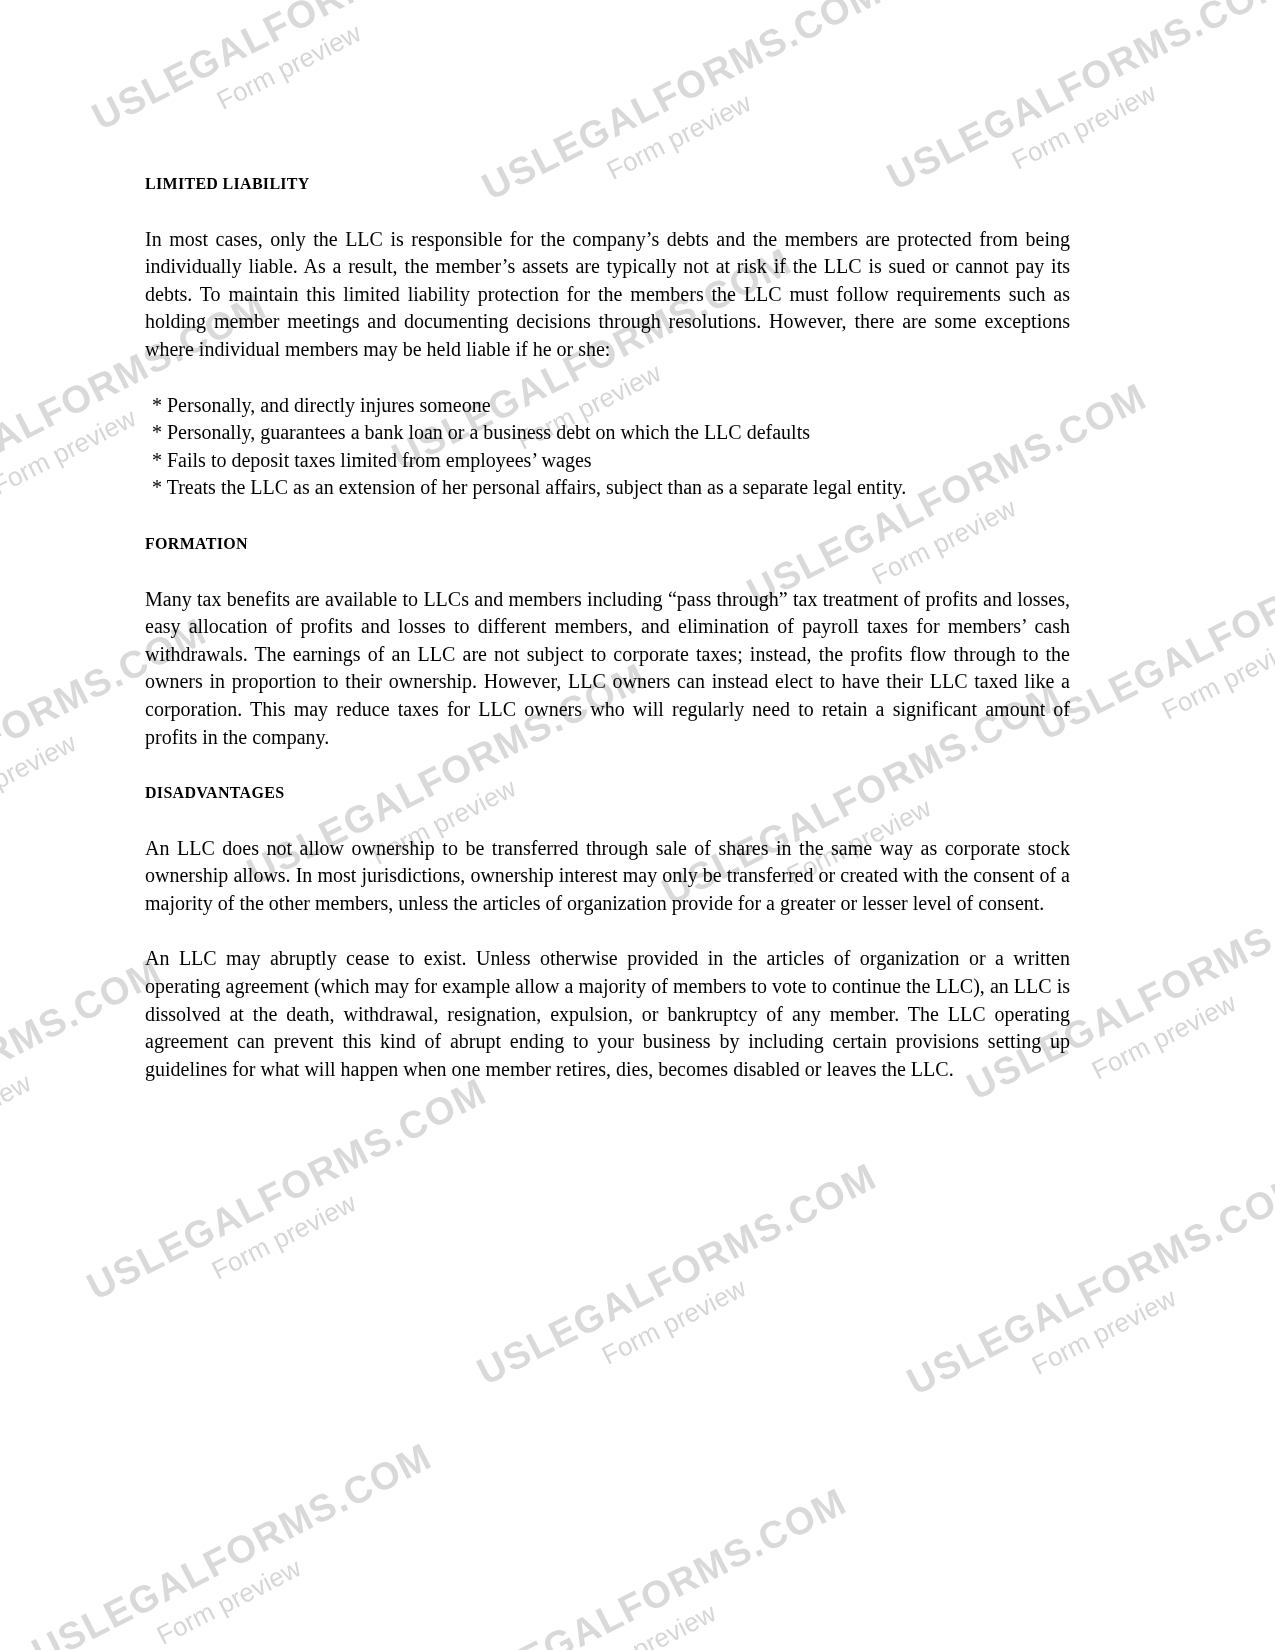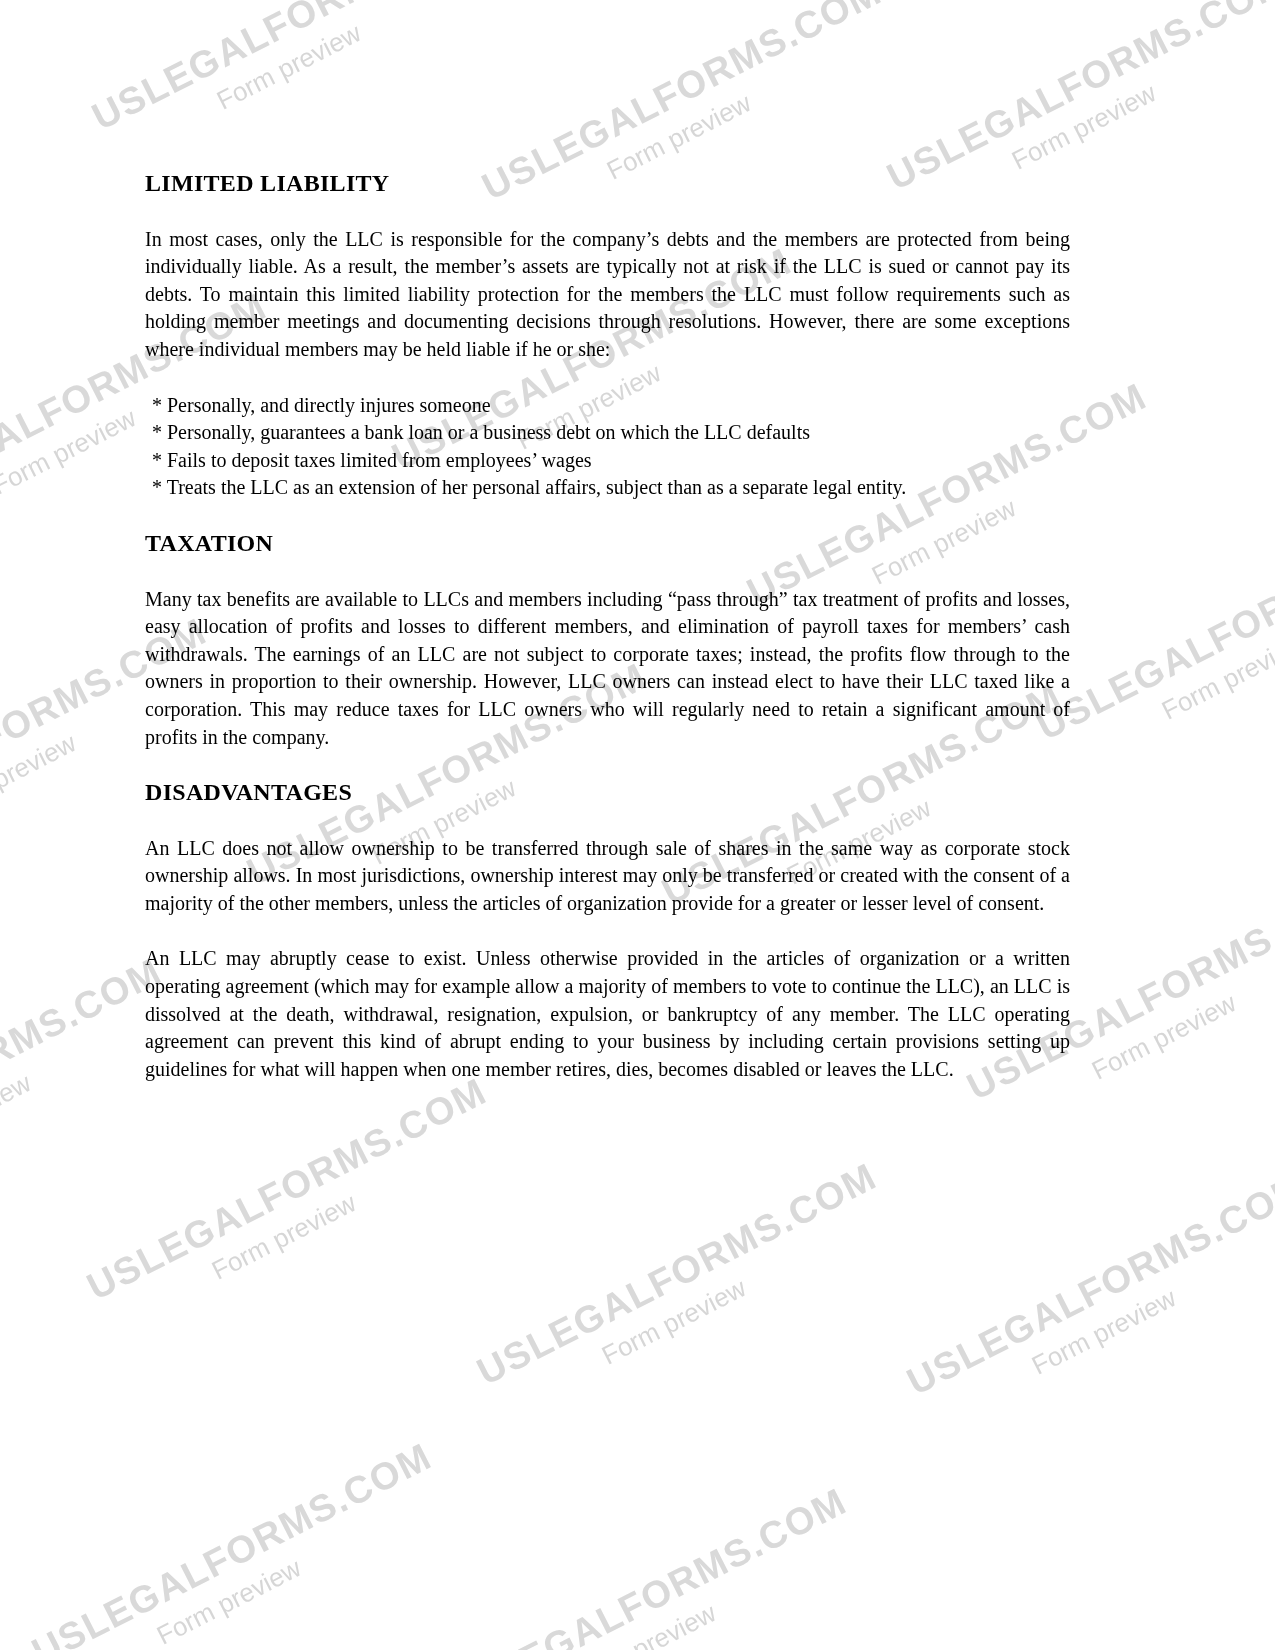--- a/index.html
+++ b/index.html
@@ -49,21 +49,21 @@
     position: absolute;
     left: 145px;
     top: 170px;
     width: 925px;
     z-index: 1;
     font-size: 20px;
     line-height: 27.6px;
     text-align: justify;
   }
   .heading {
-    font-size: 24px;
+    font-size: 16px;
     font-weight: 700;
     margin: 28px 0;
     text-align: left;
     letter-spacing: 0.3px;
   }
   section:first-child .heading {
     margin-top: 0;
   }
   .para {
     margin: 11px 0 28px 0;
@@ -161,21 +161,21 @@
       <p class="para">In most cases, only the LLC is responsible for the company’s debts and the members are protected from being individually liable. As a result, the member’s assets are typically not at risk if the LLC is sued or cannot pay its debts. To maintain this limited liability protection for the members the LLC must follow requirements such as holding member meetings and documenting decisions through resolutions. However, there are some exceptions where individual members may be held liable if he or she:</p>
       <ul class="bullets">
         <li>* Personally, and directly injures someone</li>
         <li>* Personally, guarantees a bank loan or a business debt on which the LLC defaults</li>
         <li>* Fails to deposit taxes limited from employees’ wages</li>
         <li>* Treats the LLC as an extension of her personal affairs, subject than as a separate legal entity.</li>
       </ul>
     </section>
 
     <section>
-      <h2 class="heading">TAXATION</h2>
+      <h2 class="heading">FORMATION</h2>
       <p class="para">Many tax benefits are available to LLCs and members including “pass through” tax treatment of profits and losses, easy allocation of profits and losses to different members, and elimination of payroll taxes for members’ cash withdrawals. The earnings of an LLC are not subject to corporate taxes; instead, the profits flow through to the owners in proportion to their ownership. However, LLC owners can instead elect to have their LLC taxed like a corporation. This may reduce taxes for LLC owners who will regularly need to retain a significant amount of profits in the company.</p>
     </section>
 
     <section>
       <h2 class="heading">DISADVANTAGES</h2>
       <p class="para">An LLC does not allow ownership to be transferred through sale of shares in the same way as corporate stock ownership allows. In most jurisdictions, ownership interest may only be transferred or created with the consent of a majority of the other members, unless the articles of organization provide for a greater or lesser level of consent.</p>
       <p class="para">An LLC may abruptly cease to exist. Unless otherwise provided in the articles of organization or a written operating agreement (which may for example allow a majority of members to vote to continue the LLC), an LLC is dissolved at the death, withdrawal, resignation, expulsion, or bankruptcy of any member. The LLC operating agreement can prevent this kind of abrupt ending to your business by including certain provisions setting up guidelines for what will happen when one member retires, dies, becomes disabled or leaves the LLC.</p>
     </section>
 
 

